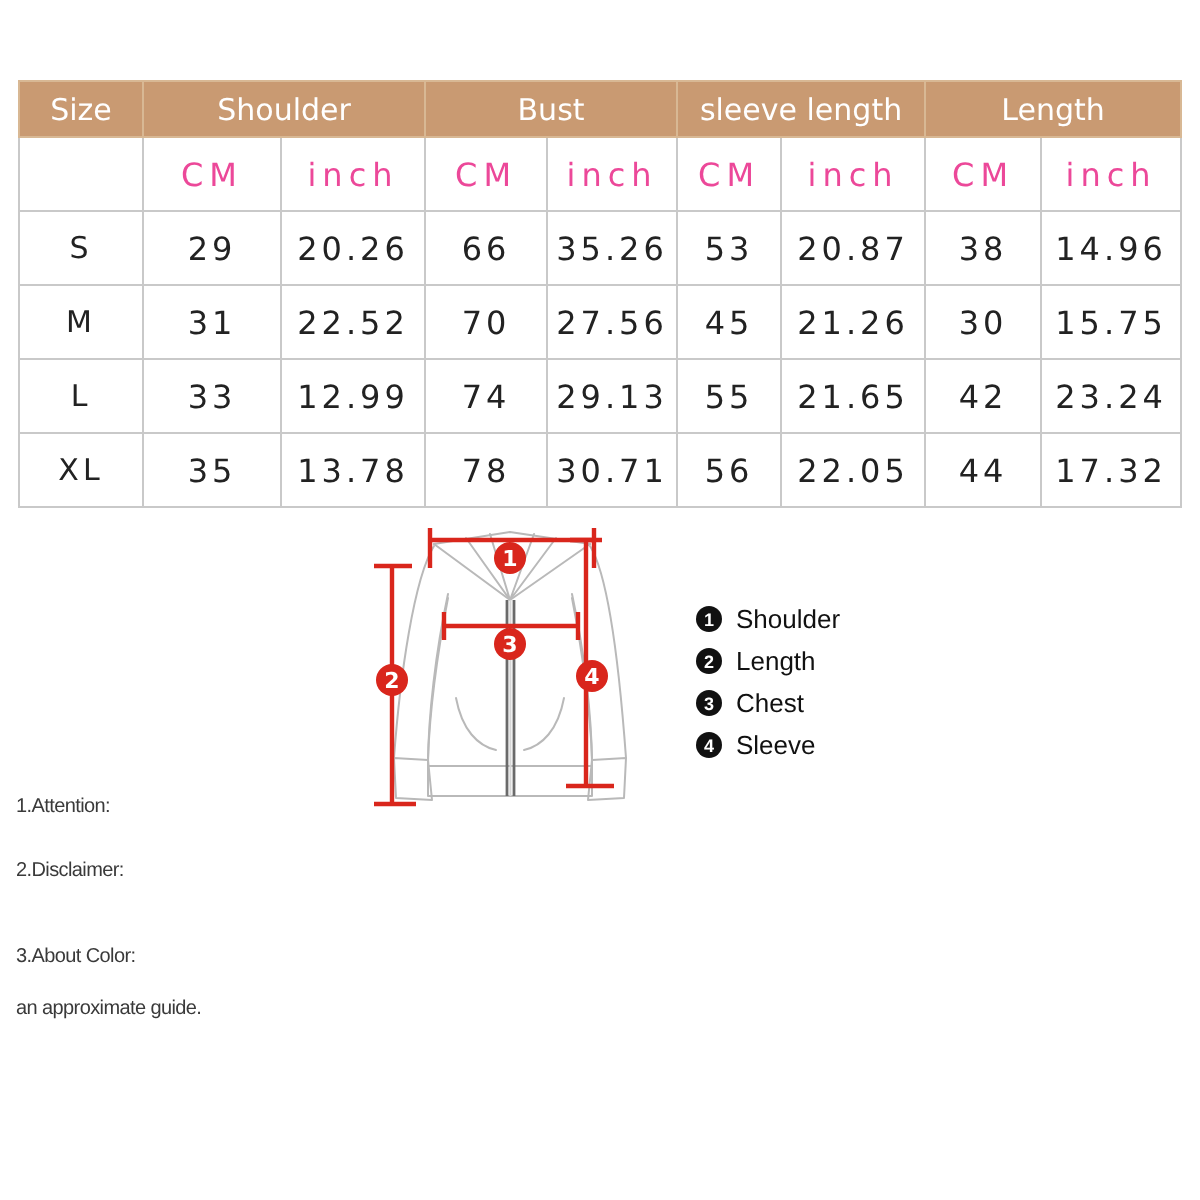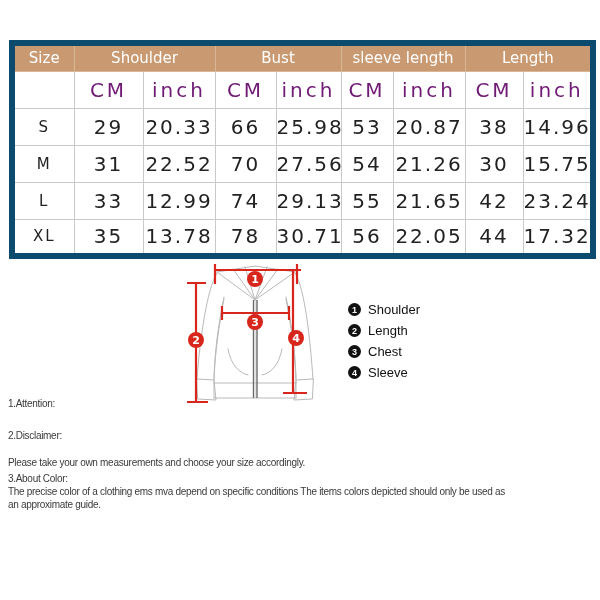--- a/index.html
+++ b/index.html
@@ -4,28 +4,28 @@
 <style>
   html,body{margin:0;padding:0;background:#ffffff;}
   #stage{position:relative;width:600px;height:600px;background:#ffffff;overflow:hidden;
          font-family:"Liberation Sans", sans-serif;}
 
   
   .size-table{position:absolute;left:9px;top:40px;width:581px;border-collapse:collapse;
               table-layout:fixed;font-family:"DejaVu Sans", sans-serif;color:#2b2b2b;}
   .size-table td,.size-table th{border:1px solid #c9c9c9;text-align:center;vertical-align:middle;
               padding:0;overflow:hidden;}
-  .size-table{border:6px solid #0c4a6e;}
+  .size-table{border:1px solid #0c4a6e;}
   .size-table tr.hdr{height:28px;}
   .size-table tr.hdr th{background:#c99a72;color:#ffffff;font-size:15px;font-weight:400;
               border:1px solid #dcb astray;border:1px solid #dab astray;border:1px solid #d8b894;}
   .size-table tr.units{height:37px;}
-  .size-table tr.units td{font-size:20px;letter-spacing:3px;color:#701a75;}
+  .size-table tr.units td{font-size:16px;letter-spacing:3px;color:#ec4899;}
   .size-table tr.data{height:37px;}
-  .size-table tr.data td{font-size:20px;letter-spacing:2px;color:#222;}
+  .size-table tr.data td{font-size:16px;letter-spacing:2px;color:#222;}
   .size-table tr.data td.szcol{font-size:15px;}
 
   
   .diagram-svg{position:absolute;left:150px;top:253px;}
 
   .legend{position:absolute;left:348px;top:300px;}
   .legend .item{display:flex;align-items:center;height:19px;margin-bottom:2px;}
   .legend .dot{width:13px;height:13px;border-radius:50%;background:#111;color:#fff;
                font-size:9px;font-weight:bold;display:flex;align-items:center;justify-content:center;
                margin-right:7px;flex:0 0 13px;}
@@ -67,35 +67,35 @@
         <td>CM</td>
         <td>inch</td>
         <td>CM</td>
         <td>inch</td>
         <td>CM</td>
         <td>inch</td>
       </tr>
       <tr class="data">
         <td class="szcol">S</td>
         <td>29</td>
-        <td>20.33</td>
+        <td>20.26</td>
         <td>66</td>
-        <td>25.98</td>
+        <td>35.26</td>
         <td>53</td>
         <td>20.87</td>
         <td>38</td>
         <td>14.96</td>
       </tr>
       <tr class="data">
         <td class="szcol">M</td>
         <td>31</td>
         <td>22.52</td>
         <td>70</td>
         <td>27.56</td>
-        <td>54</td>
+        <td>45</td>
         <td>21.26</td>
         <td>30</td>
         <td>15.75</td>
       </tr>
       <tr class="data">
         <td class="szcol">L</td>
         <td>33</td>
         <td>12.99</td>
         <td>74</td>
         <td>29.13</td>
@@ -172,18 +172,16 @@
       <span class="lbl">Chest</span>
     </div>
     <div class="item">
       <span class="dot">4</span>
       <span class="lbl">Sleeve</span>
     </div>
   </div>
 
   <div class="note" style="top:398px">1.Attention:</div>
   <div class="note" style="top:430px">2.Disclaimer:</div>
-  <div class="note" style="top:457px">Please take your own measurements and choose your size accordingly.</div>
   <div class="note" style="top:473px">3.About Color:</div>
-  <div class="note" style="top:486px">The precise color of a clothing ems mva depend on specific conditions The items colors depicted should only be used as</div>
   <div class="note" style="top:499px">an approximate guide.</div>
 
 </div>
 
 </body></html>

